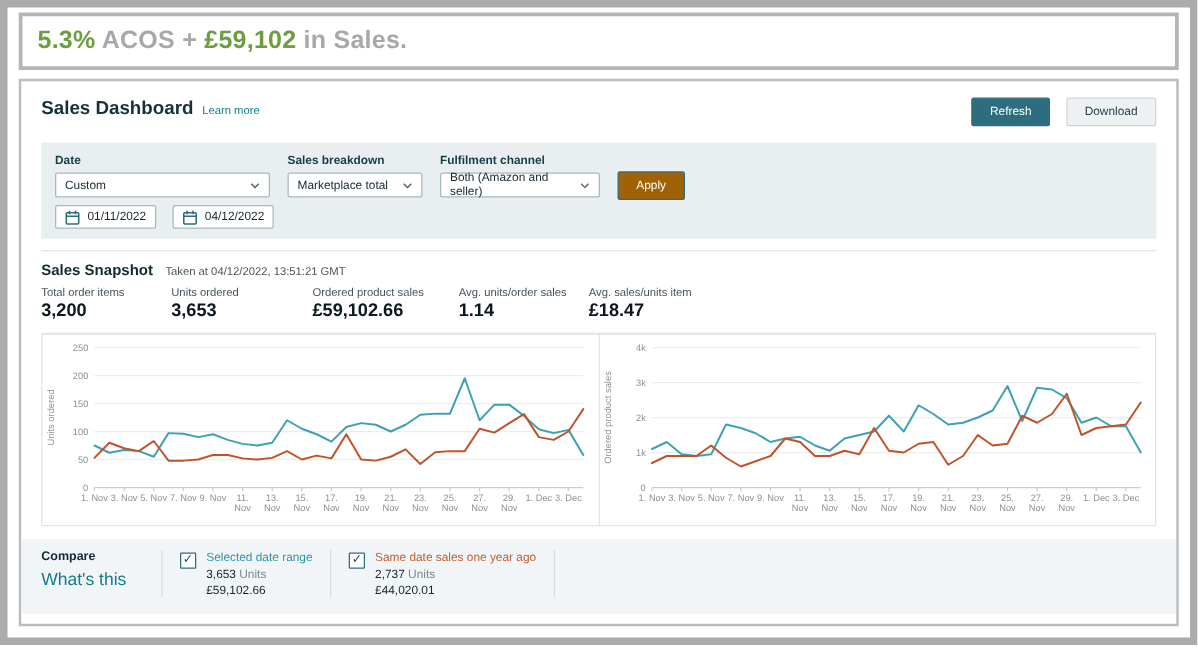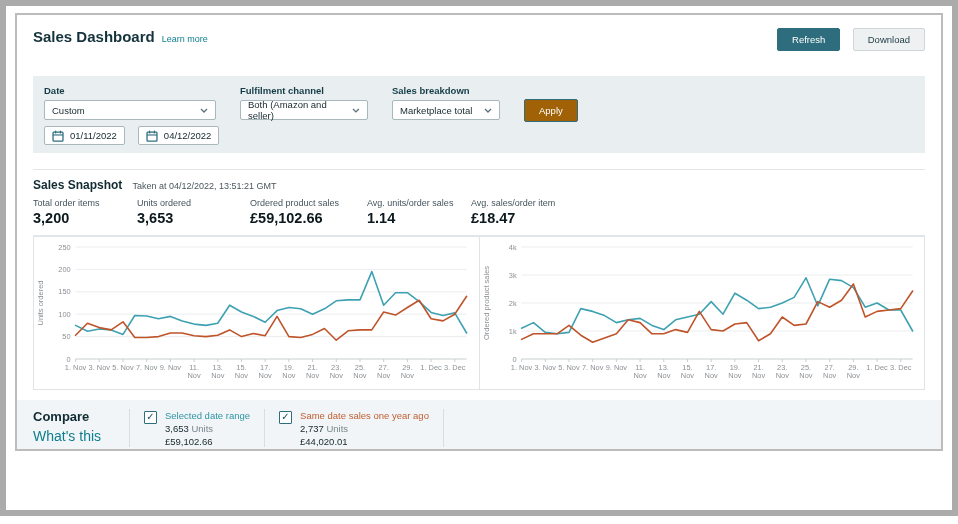--- a/index.html
+++ b/index.html
@@ -12,21 +12,21 @@
   
   .dash-box{margin:7px 9px 0;border:2px solid #bcbcbc;height:434px;background:#fff;overflow:hidden;}
   .dash-header{display:flex;justify-content:space-between;align-items:flex-start;padding:13px 16px 9px;}
   .title-wrap{display:flex;align-items:baseline;gap:7px;}
   .page-title{font-size:15px;font-weight:700;color:#14323c;}
   .learn-more{font-size:9px;color:#0e7e8e;cursor:pointer;}
   .btn{font-size:9.5px;border-radius:2px;padding:5px 14px;cursor:pointer;display:inline-block;}
   .btn-primary{background:#2e6d7d;color:#fff;border:1px solid #2e6d7d;}
   .btn-secondary{background:#eef1f2;color:#213e47;border:1px solid #cfd6d8;margin-left:8px;}
   
-  .filter-panel{margin:16px 16px;background:#e9eff1;padding:6px 11px 8px;display:flex;gap:24px;align-items:flex-start;}
+  .filter-panel{margin:4px 16px;background:#e9eff1;padding:6px 11px 8px;display:flex;gap:14px;align-items:flex-start;}
   .fcol{display:flex;flex-direction:column;}
   .flabel{font-size:9.5px;font-weight:700;color:#143c46;margin:3px 0 4px;}
   .select{background:#fff;border:1px solid #a9b8bd;border-radius:2px;height:18px;display:flex;align-items:center;justify-content:space-between;padding:0 7px;font-size:9.5px;color:#16282e;cursor:pointer;}
   .dates-row{display:flex;gap:13px;margin-top:6px;}
   .date-input{background:#fff;border:1px solid #a9b8bd;border-radius:2px;height:17px;display:flex;align-items:center;gap:6px;padding:0 7px;font-size:9.5px;color:#16282e;width:76px;cursor:text;}
   .apply-btn{margin-top:17px;background:#a16207;color:#fff;border:1px solid #2e6d7d;border-radius:2px;font-size:9.5px;padding:5px 14px;cursor:pointer;}
   
   .snapshot-head{margin:9px 16px 0;border-top:1px solid #e2e6e8;padding-top:8px;display:flex;align-items:baseline;gap:10px;}
   .section-title{font-size:12px;font-weight:700;color:#112b33;}
   .taken-at{font-size:9px;color:#4a565c;}
@@ -43,37 +43,40 @@
   .tg-off{background:#fff;color:#2b3b41;border:1px solid #c8d0d3;border-left:none;border-radius:0 2px 2px 0;}
   
   .charts-box{margin:0 16px;border:1px solid #e0e4e6;display:flex;height:152px;background:#fff;}
   .chart-panel{flex:1;min-width:0;}
   .chart-panel + .chart-panel{border-left:1px solid #e0e4e6;}
   .chart-panel svg{display:block;width:100%;height:152px;}
   text.ax{font-size:7.5px;fill:#8b9196;font-family:"Liberation Sans",sans-serif;}
   
   .cmp-footer{margin-top:10px;background:#f1f5f7;padding:9px 16px 13px;display:flex;align-items:stretch;}
   .cf-col1{width:96px;display:flex;flex-direction:column;}
-  .cf-title{font-size:13px;font-weight:700;color:#112b33;}
+  .cf-title{font-size:10px;font-weight:700;color:#112b33;}
   .whats-this{font-size:14px;color:#0e7e8e;margin-top:4px;cursor:pointer;}
   .vdiv{width:1px;background:#d8dde0;}
   .cf-item{display:flex;gap:8px;padding:1px 14px 0;}
   .checkbox{width:11px;height:11px;border:1px solid #2e6d7d;border-radius:1px;background:#fff;font-size:10px;line-height:10px;text-align:center;color:#1b4a55;cursor:pointer;flex:none;margin-top:1px;}
   .cf-text{display:flex;flex-direction:column;gap:2px;}
   .cf-label{font-size:9.5px;}
   .lbl-cur{color:#2e95a5;} .lbl-prev{color:#c05f33;}
   .cf-units{font-size:9.5px;color:#16282e;}
   .cf-units .muted{color:#7a868c;}
   .cf-sales{font-size:9.5px;color:#16282e;}
 </style>
 </head>
 <body>
 
 <div class="frame">
 
+  <div class="headline-box">
+    <span class="headline"><span class="hl-green">5.3%</span><span class="hl-gray"> ACOS + </span><span class="hl-green">£59,102</span><span class="hl-gray"> in Sales.</span></span>
+  </div>
 
   <div class="dash-box">
 
     <div class="dash-header">
       <div class="title-wrap">
         <span class="page-title">Sales Dashboard</span>
         <span class="learn-more">Learn more</span>
       </div>
       <div>
         <span class="btn btn-primary">Refresh</span>
@@ -104,38 +107,38 @@
             <svg width="12" height="12" viewBox="0 0 14 14">
                 <rect x="1.2" y="2.6" width="11.6" height="10.4" rx="1" fill="none" stroke="#2e6d7d" stroke-width="1.5"></rect>
                 <line x1="4.2" y1="0.8" x2="4.2" y2="4" stroke="#2e6d7d" stroke-width="1.5"></line>
                 <line x1="9.8" y1="0.8" x2="9.8" y2="4" stroke="#2e6d7d" stroke-width="1.5"></line>
                 <line x1="1.2" y1="5.8" x2="12.8" y2="5.8" stroke="#2e6d7d" stroke-width="1.3"></line>
               </svg>
             <span>04/12/2022</span>
           </div>
         </div>
       </div>
+      <div class="fcol" style="width:108px;">
+        <span class="flabel">Sales breakdown</span>
+        <div class="select">
+          <span>Marketplace total</span>
+          <svg width="8" height="5" viewBox="0 0 8 5">
+              <polyline points="1,1 4,4 7,1" fill="none" stroke="#57707a" stroke-width="1.3"></polyline>
+            </svg>
+        </div>
+      </div>
       <div class="fcol" style="width:128px;">
         <span class="flabel">Fulfilment channel</span>
         <div class="select">
           <span>Both (Amazon and seller)</span>
           <svg width="8" height="5" viewBox="0 0 8 5">
               <polyline points="1,1 4,4 7,1" fill="none" stroke="#57707a" stroke-width="1.3"></polyline>
             </svg>
         </div>
       </div>
-      <div class="fcol" style="width:108px;">
-        <span class="flabel">Sales breakdown</span>
-        <div class="select">
-          <span>Marketplace total</span>
-          <svg width="8" height="5" viewBox="0 0 8 5">
-              <polyline points="1,1 4,4 7,1" fill="none" stroke="#57707a" stroke-width="1.3"></polyline>
-            </svg>
-        </div>
-      </div>
       <span class="apply-btn">Apply</span>
     </div>
 
     <div class="snapshot-head">
       <span class="section-title">Sales Snapshot</span>
       <span class="taken-at">Taken at 04/12/2022, 13:51:21 GMT</span>
     </div>
 
     <div class="stats-row">
       <div class="stat">
@@ -148,21 +151,21 @@
       </div>
       <div class="stat">
         <span class="stat-label">Ordered product sales</span>
         <span class="stat-value">£59,102.66</span>
       </div>
       <div class="stat">
         <span class="stat-label">Avg. units/order sales</span>
         <span class="stat-value">1.14</span>
       </div>
       <div class="stat">
-        <span class="stat-label">Avg. sales/order item</span>
+        <span class="stat-label">Avg. sales/units item</span>
         <span class="stat-value">£18.47</span>
       </div>
     </div>
 
 
     <div class="charts-box">
       <div class="chart-panel">
         <svg id="chart-0" viewBox="0 0 449 152" preserveAspectRatio="none">
             <line x1="42" y1="122" x2="437" y2="122" stroke="#c9ced1" stroke-width="1"></line>
             <text class="ax" x="37" y="124.6" text-anchor="end">0</text>

